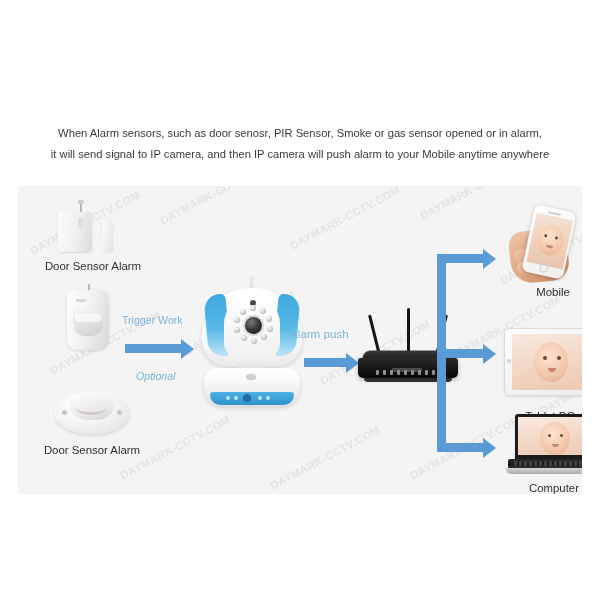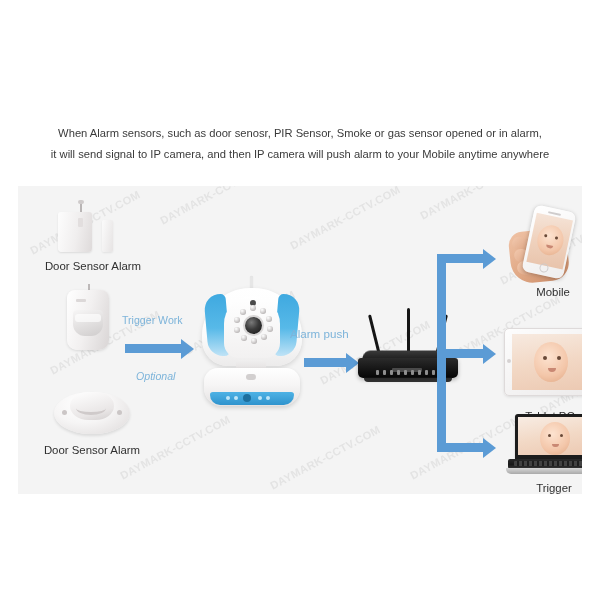--- a/index.html
+++ b/index.html
@@ -476,16 +476,16 @@
           <div class="baby-face" style="left:22px;top:5px;width:30px;height:33px;"></div>
           <div class="baby-eye" style="left:30px;top:17px;width:3px;height:3px;"></div>
           <div class="baby-eye" style="left:42px;top:17px;width:3px;height:3px;"></div>
           <div class="baby-mouth" style="left:34px;top:27px;width:7px;height:3px;"></div>
         </div>
       </div>
       <div class="lp-keyb"></div>
       <div class="lp-keys"></div>
       <div class="lp-base"></div>
     </div>
-    <div class="lbl" style="left:490px;top:296px;width:92px;">Trigger</div>
+    <div class="lbl" style="left:490px;top:296px;width:92px;">Computer</div>
 
   </div>
 </div>
 
 </body></html>

